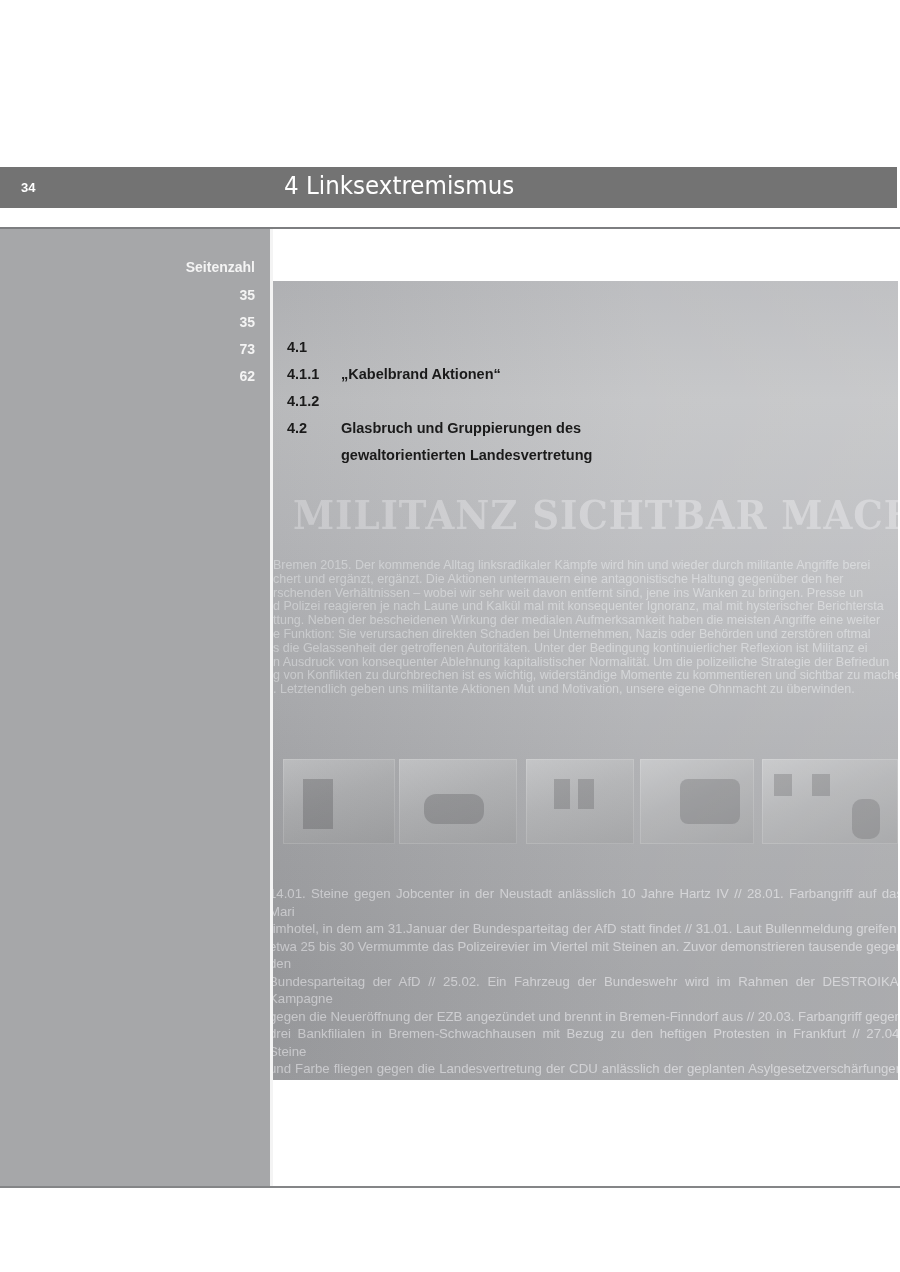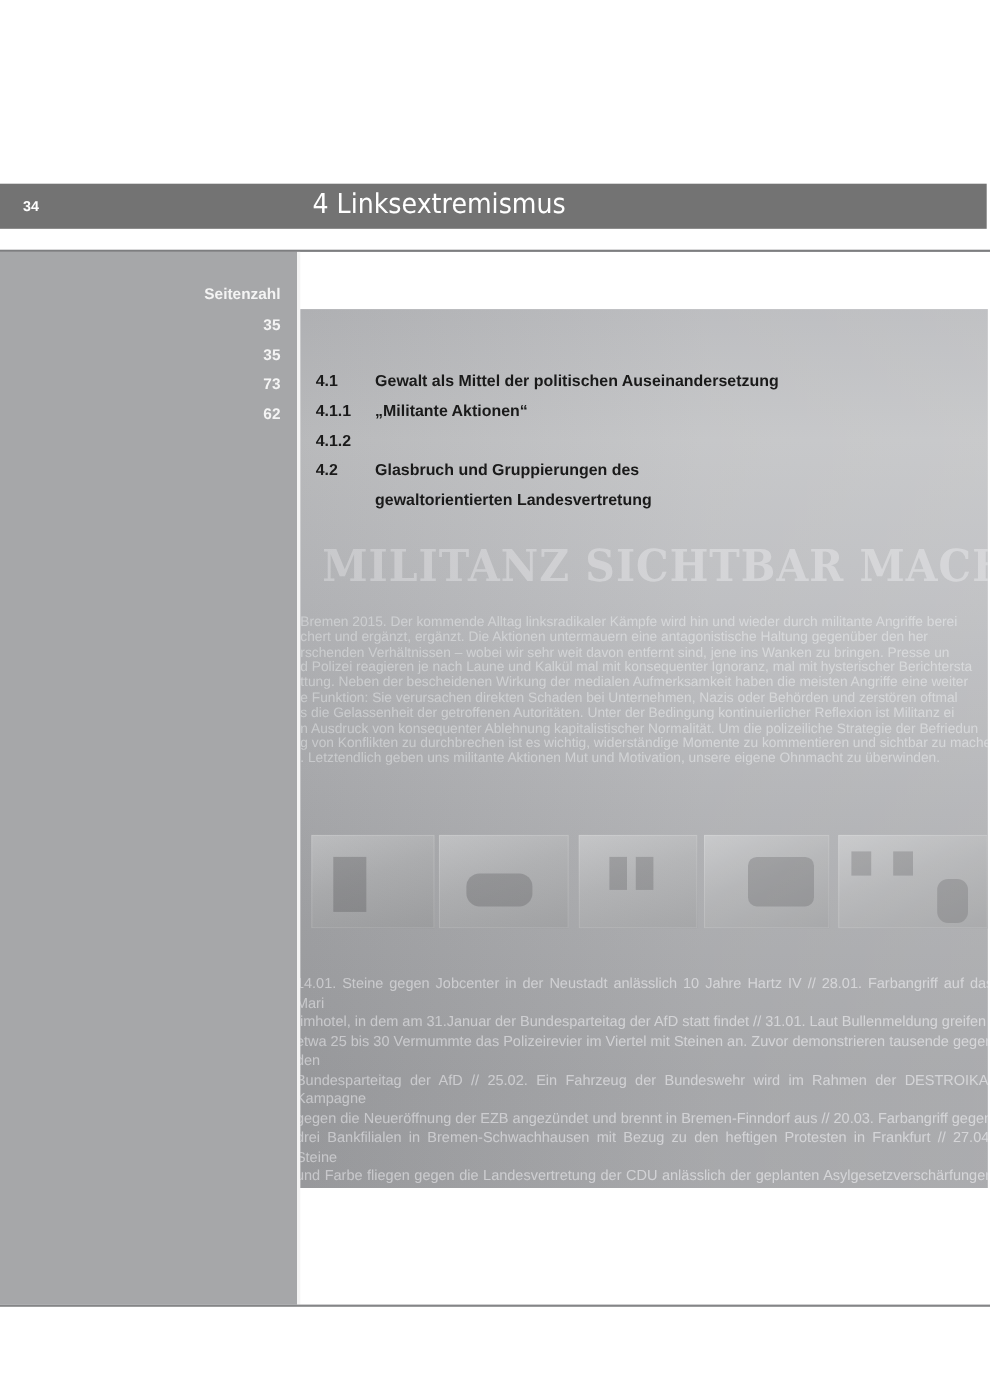--- a/index.html
+++ b/index.html
@@ -176,23 +176,22 @@
  "Keine Kneipe für Nazis" und etliche Farbflaschen verzieren die bei Nazi-Hools beliebte Kneipe Verdener Eck, an
  welcher es einige Monate zuvor zu Auseinandersetzungen zwischen antifaschistischen Ultras und Nazis gekom-
 men war. Die Pächterin distanziert sich im Nachhinein von den Nazis und gibt an, diese in Zukunft nicht mehr
  bedienen zu wollen. // 11.09. Farbe und Glasbruch beim Bullenbüro am Neustadtpark in Solidarität mit den ange-
 klagten Hausbesetzer_innen im Breite-Straße-Prozess in Hamburg // 14.09. Kabelbrand auf der Zugstrecke
  Bremen-Osnabrück. Sabotage des Urantransportes // 23.11. Auf dem Gelände...</div>
     </div>
 
     <div class="toc-layer">
       <div class="toc-num" style="top:58px">4.1</div>
-      <div class="toc-title" style="top:58px">Gewalt als Mittel der politischen Auseinandersetzung</div>
       <div class="toc-num" style="top:85px">4.1.1</div>
-      <div class="toc-title" style="top:85px">„Militante Aktionen“</div>
+      <div class="toc-title" style="top:85px">„Kabelbrand Aktionen“</div>
       <div class="toc-num" style="top:112px">4.1.2</div>
       <div class="toc-num" style="top:139px">4.2</div>
       <div class="toc-title" style="top:139px">Glasbruch und Gruppierungen des</div>
       <div class="toc-title" style="top:166px">gewaltorientierten Landesvertretung</div>
     </div>
   </div>
 </div>
 
 <div class="bottom-rule"></div>
 

